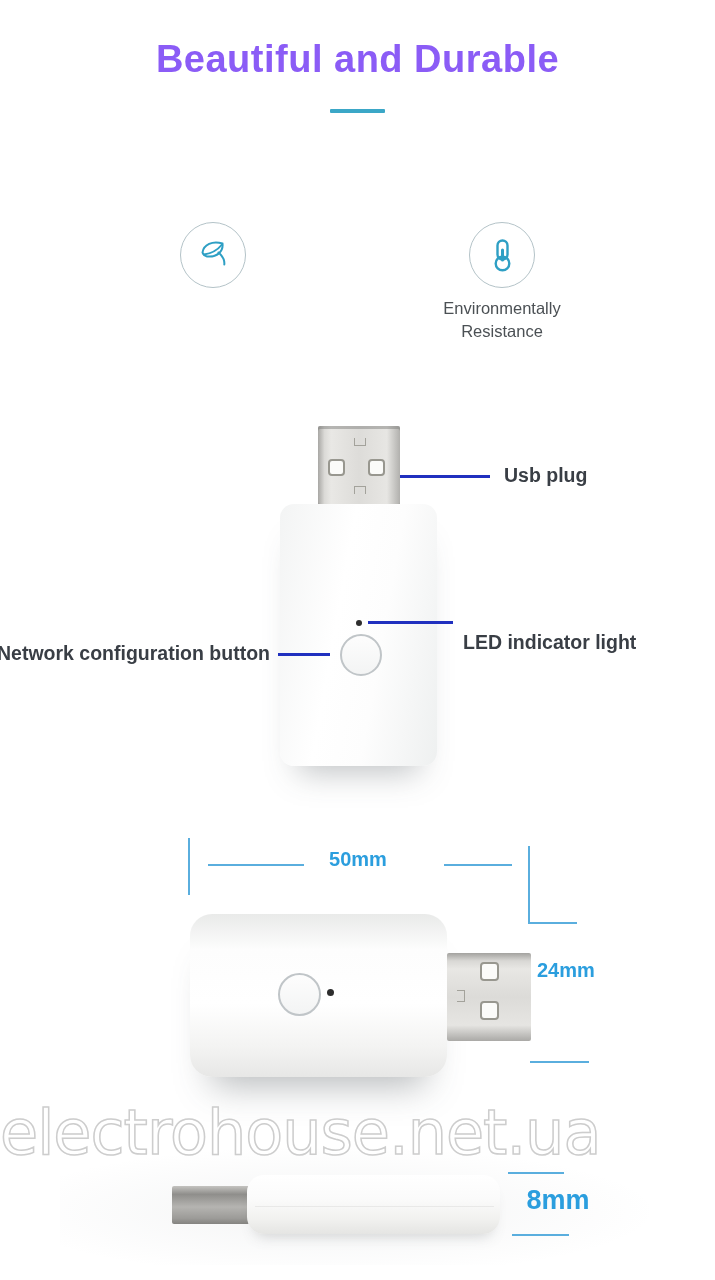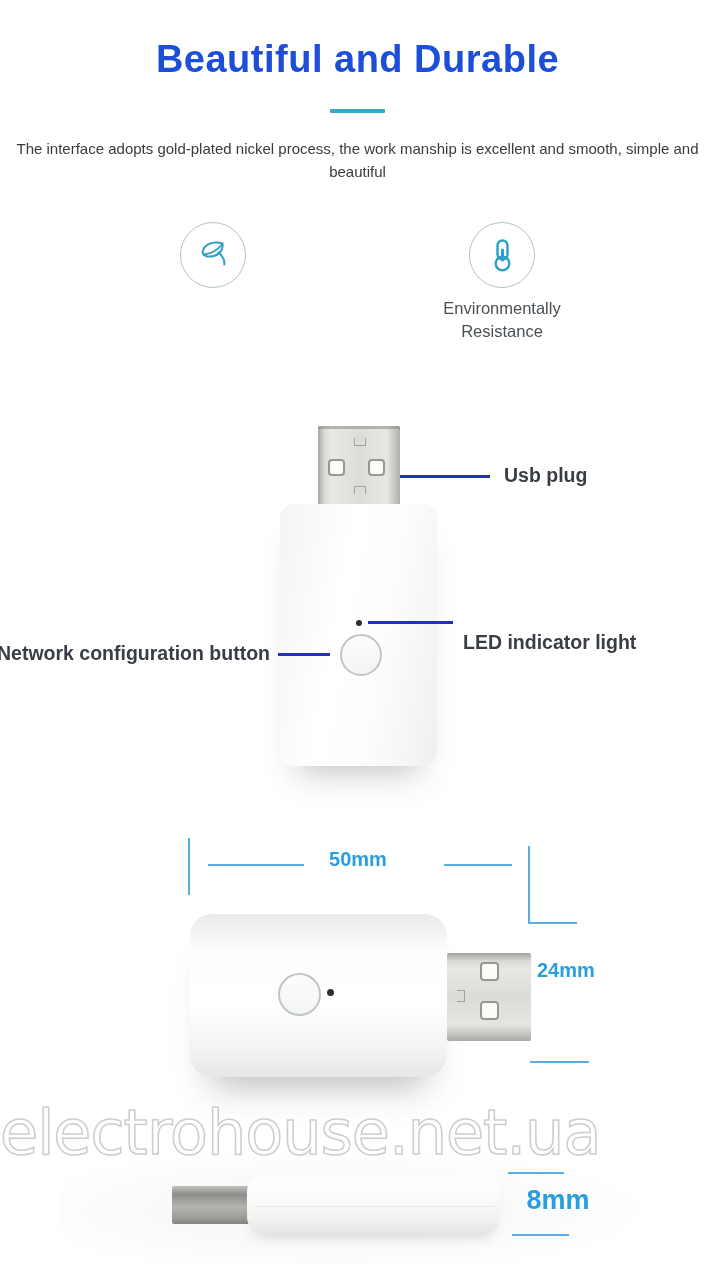--- a/index.html
+++ b/index.html
@@ -4,21 +4,21 @@
 <style>
   html,body{margin:0;padding:0;background:#e8e8e8;}
   .page{
     position:relative;width:715px;height:1280px;margin:0 auto;
     background:#ffffff;overflow:hidden;
     font-family:"Liberation Sans",sans-serif;
   }
   
   .title{
     position:absolute;top:38px;left:0;width:715px;text-align:center;
-    font-size:38px;font-weight:bold;color:#1d4ed8;letter-spacing:.5px;
+    font-size:38px;font-weight:bold;color:#8b5cf6;letter-spacing:.5px;
   }
   .title-underline{
     position:absolute;top:109px;left:330px;width:55px;height:4px;
     background:#3ba7c7;border-radius:1px;
   }
   .desc{
     position:absolute;top:137px;left:8px;width:699px;text-align:center;
     font-size:15px;line-height:1.55;color:#3b3b3b;
   }
   
@@ -99,21 +99,20 @@
   }
 </style>
 </head>
 <body>
 
 <div class="page">
 
   <div class="title">Beautiful and Durable</div>
   <div class="title-underline"></div>
   <div class="desc">
-    <div>The interface adopts gold-plated nickel process, the work manship is excellent and smooth, simple and beautiful</div>
   </div>
 
   <div class="feature f1">
     <div class="feature-circle">
       <span>
         <svg width="40" height="40" viewBox="0 0 40 40" fill="none" stroke="#2e9fc4" stroke-width="2" stroke-linecap="round">
           <path d="M9.5 17.5 C 10.5 9.5, 19.5 5.5, 29.5 8.5 C 30.5 16.5, 24 22.5, 14 21.5 C 11.5 20.8, 10 19.5, 9.5 17.5 Z"></path>
           <path d="M11 19.5 C 18.5 18.5, 25 14.5, 29 9.5"></path>
           <path d="M25.5 17.5 C 29.5 21, 31.8 25, 31.3 29.5"></path>
         </svg>

